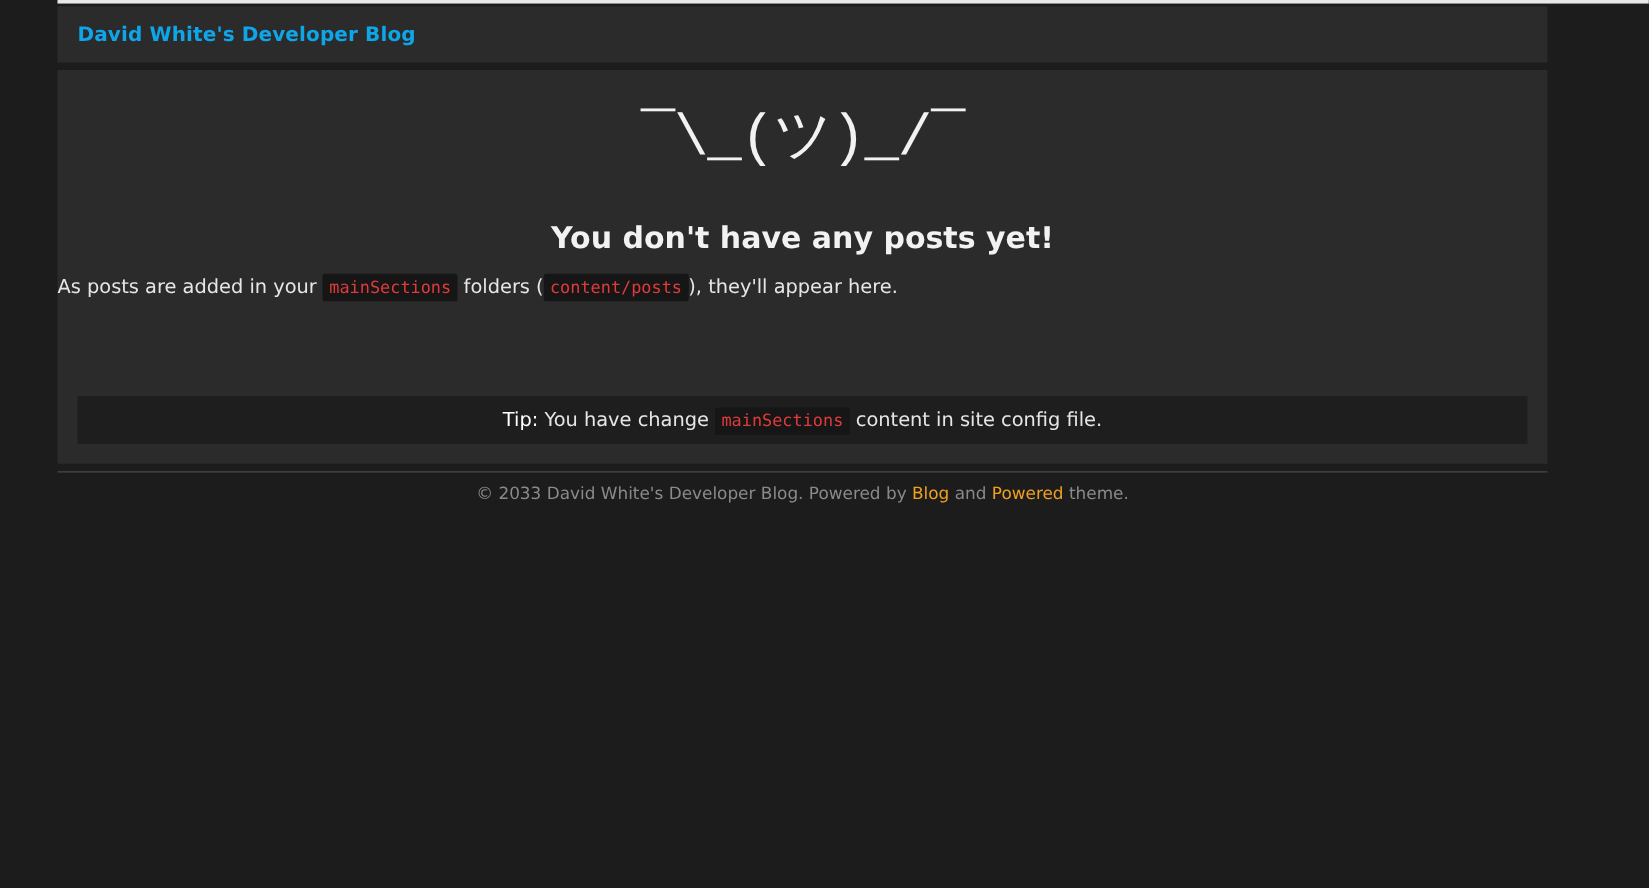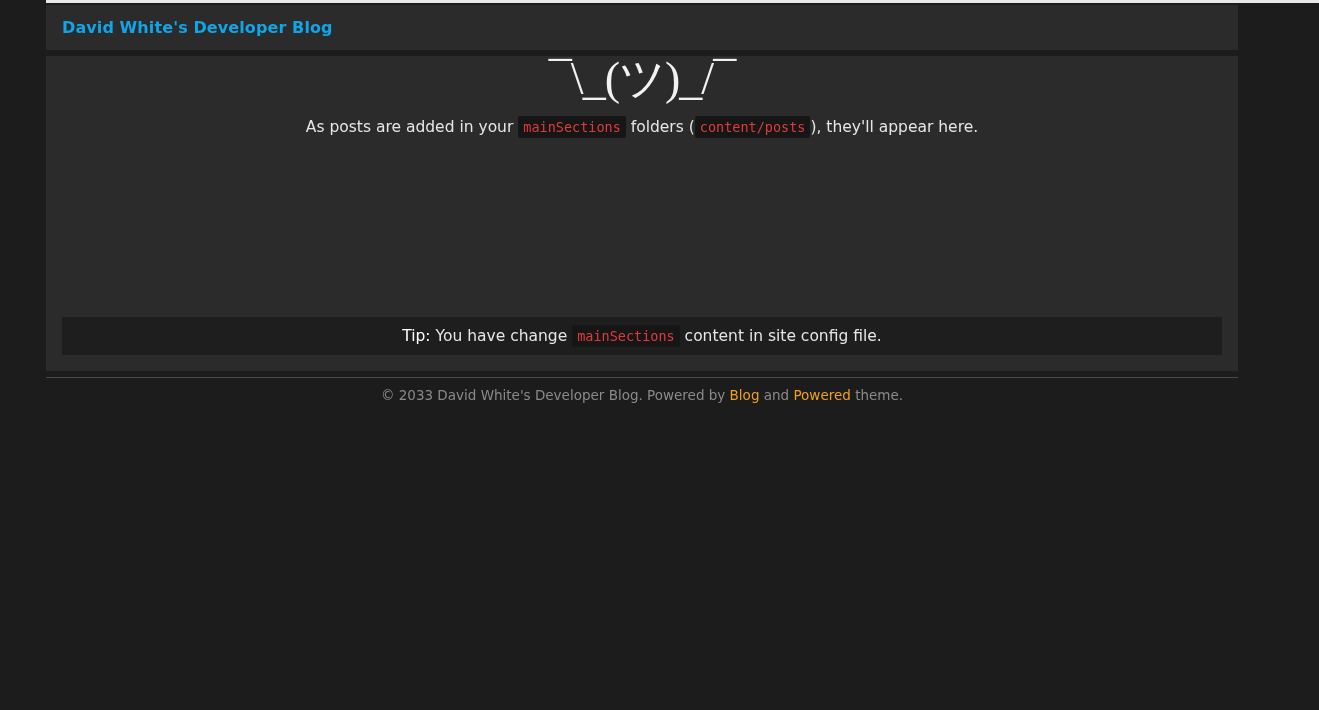--- a/index.html
+++ b/index.html
@@ -71,37 +71,38 @@
     left: 0px;
     width: 1192px;
     height: 315px;
     background: #2b2b2b;
     box-sizing: border-box;
   }
 
   .shrug {
     text-align: center;
     color: #f2f2f2;
-    font-family: Liberation Serif, serif;
+    font-family: Liberation Mono, monospace;
     font-size: 46px;
     line-height: 1;
+    padding-top: 32px;
     letter-spacing: -1px;
     user-select: none;
   }
 
   .empty-title {
     text-align: center;
     color: #f2f2f2;
     font-size: 24px;
     font-weight: bold;
     margin-top: 42px;
   }
 
   .empty-desc {
-    text-align: center;
+    text-align: left;
     color: #e6e6e6;
     font-size: 15.5px;
     margin-top: 14px;
     line-height: 1.5;
   }
 
   code, .code {
     font-family: "DejaVu Sans Mono", "Liberation Mono", monospace;
     background: #161616;
     color: #e03b3b;
@@ -164,20 +165,21 @@
 <div class="page">
 
   <div class="site-header">
     <a class="site-title" href="#">David White's Developer Blog</a>
   </div>
 
   <div class="card">
 
     <div class="shrug">¯\_(ツ)_/¯</div>
 
+    <div class="empty-title">You don't have any posts yet!</div>
 
     <div class="empty-desc">
       <span>As posts are added in your</span>
       <code>mainSections</code>
       <span>folders (</span><code>content/posts</code><span>), they'll appear here.</span>
     </div>
 
     <div class="tip-bar">
       <div class="tip-text">
         <span class="tip-label">Tip:</span>

